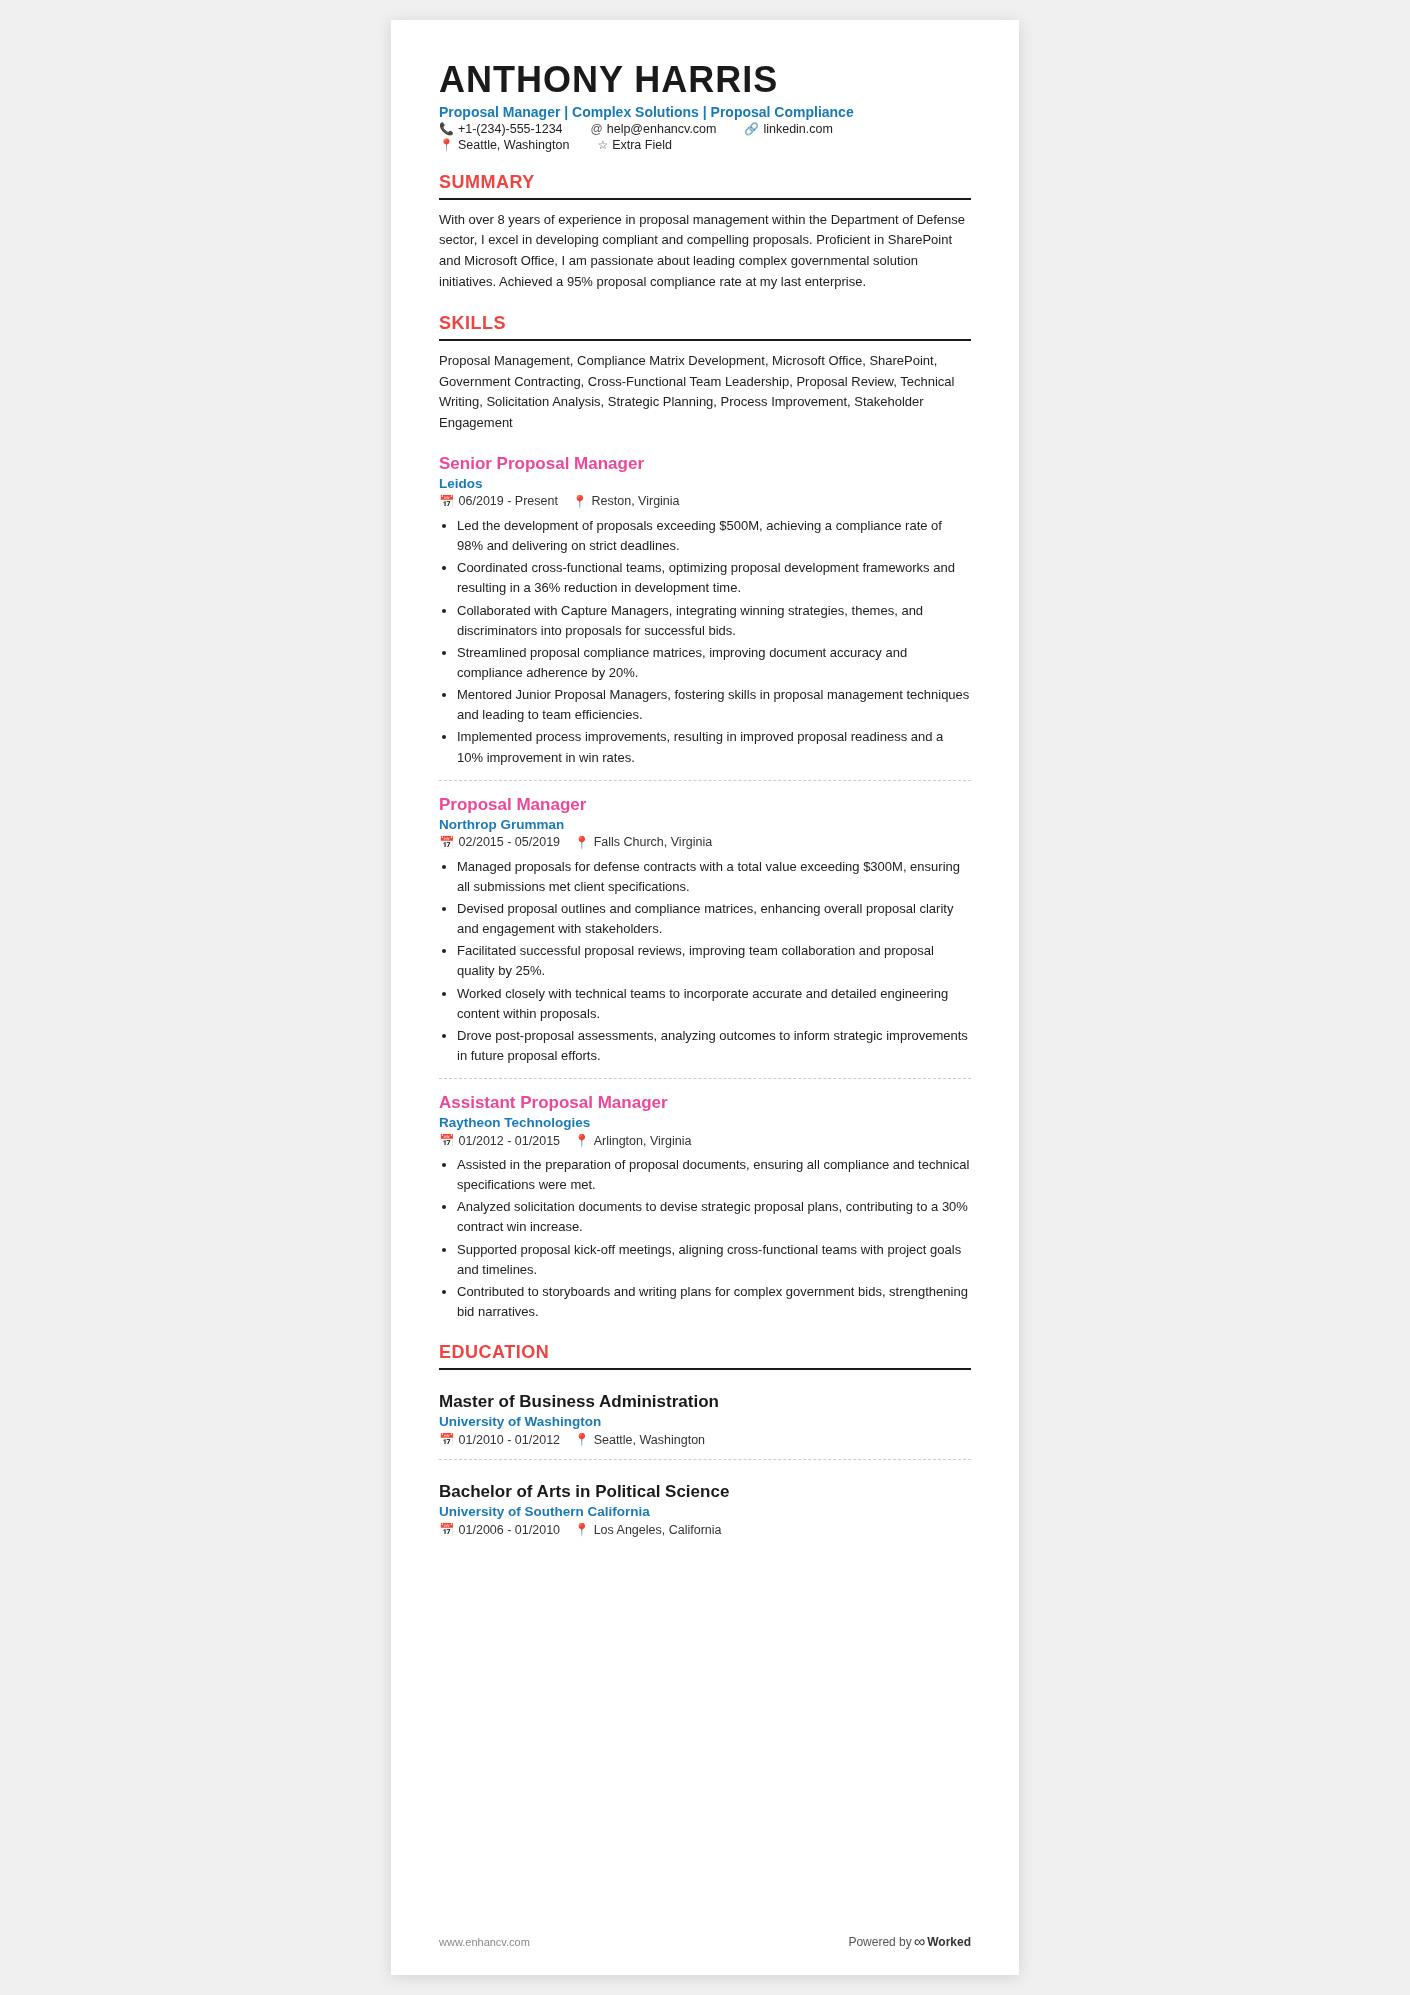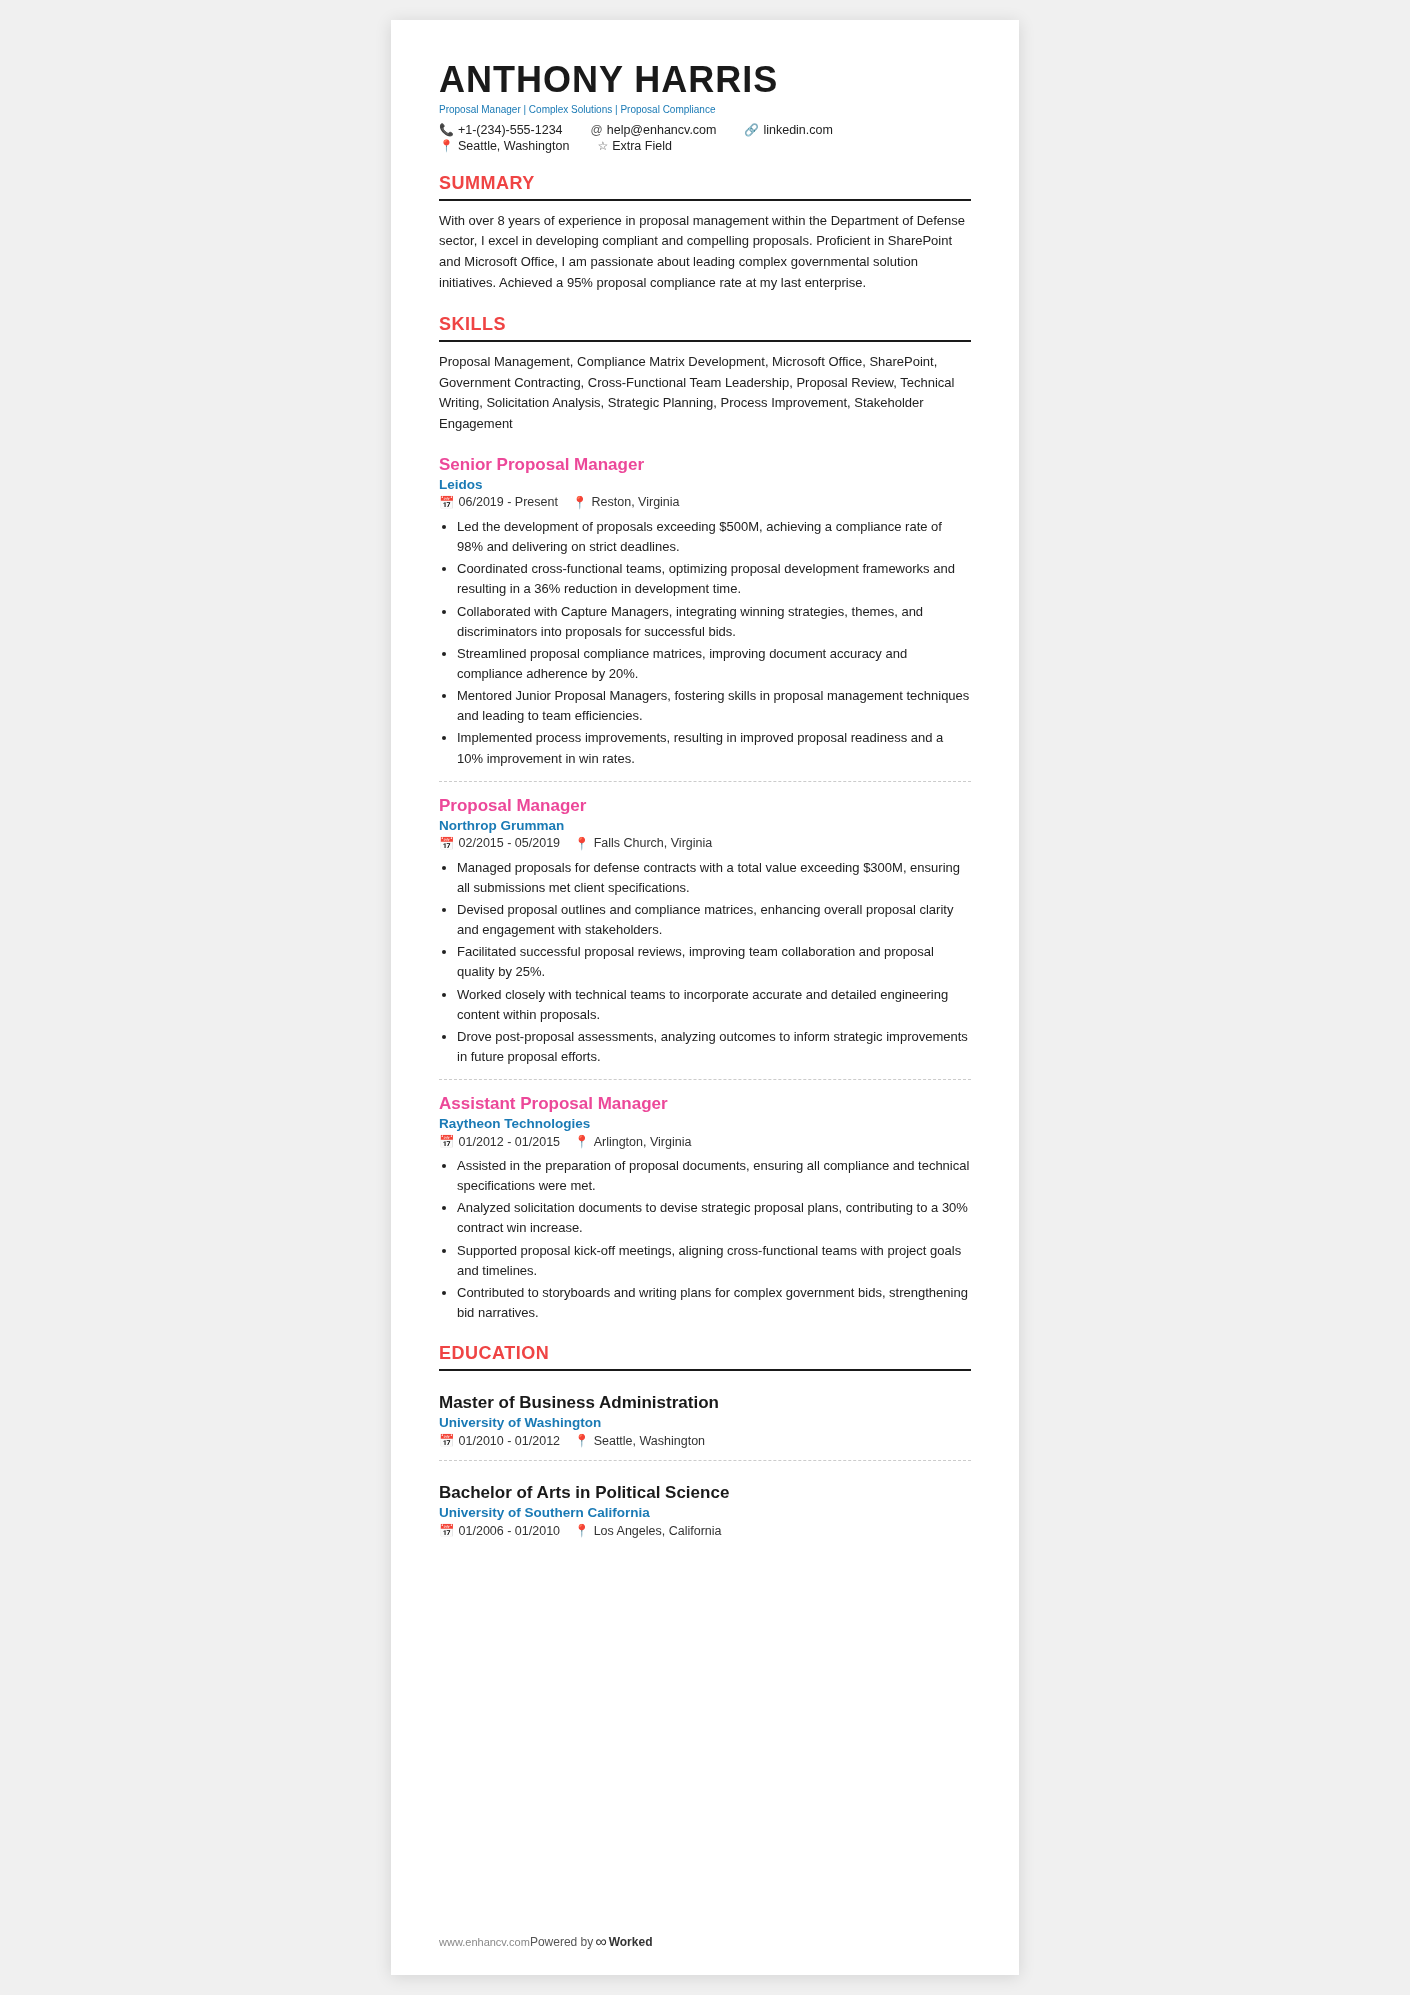--- a/index.html
+++ b/index.html
@@ -20,24 +20,24 @@
     }
     .header-name {
       font-size: 36px;
       font-weight: 900;
       color: #1a1a1a;
       letter-spacing: 1px;
       line-height: 1.1;
       margin-bottom: 4px;
     }
     .header-title {
-      font-size: 10px;
-      font-weight: 400;
+      font-size: 14px;
+      font-weight: 700;
       color: #1a7ab5;
-      margin-bottom: 8px;
+      margin-bottom: 2px;
     }
     .contact-row {
       display: flex;
       flex-wrap: wrap;
       gap: 4px 0;
       margin-bottom: 2px;
     }
     .contact-item {
       font-size: 12.5px;
       color: #222;
@@ -133,20 +133,21 @@
       display: flex;
       align-items: center;
       gap: 4px;
     }
     .footer {
       position: absolute;
       bottom: 24px;
       left: 48px;
       right: 48px;
       display: flex;
+      justify-content: space-between;
       align-items: center;
     }
     .footer-left {
       font-size: 11px;
       color: #888;
     }
     .footer-right {
       display: flex;
       align-items: center;
       gap: 2px;

